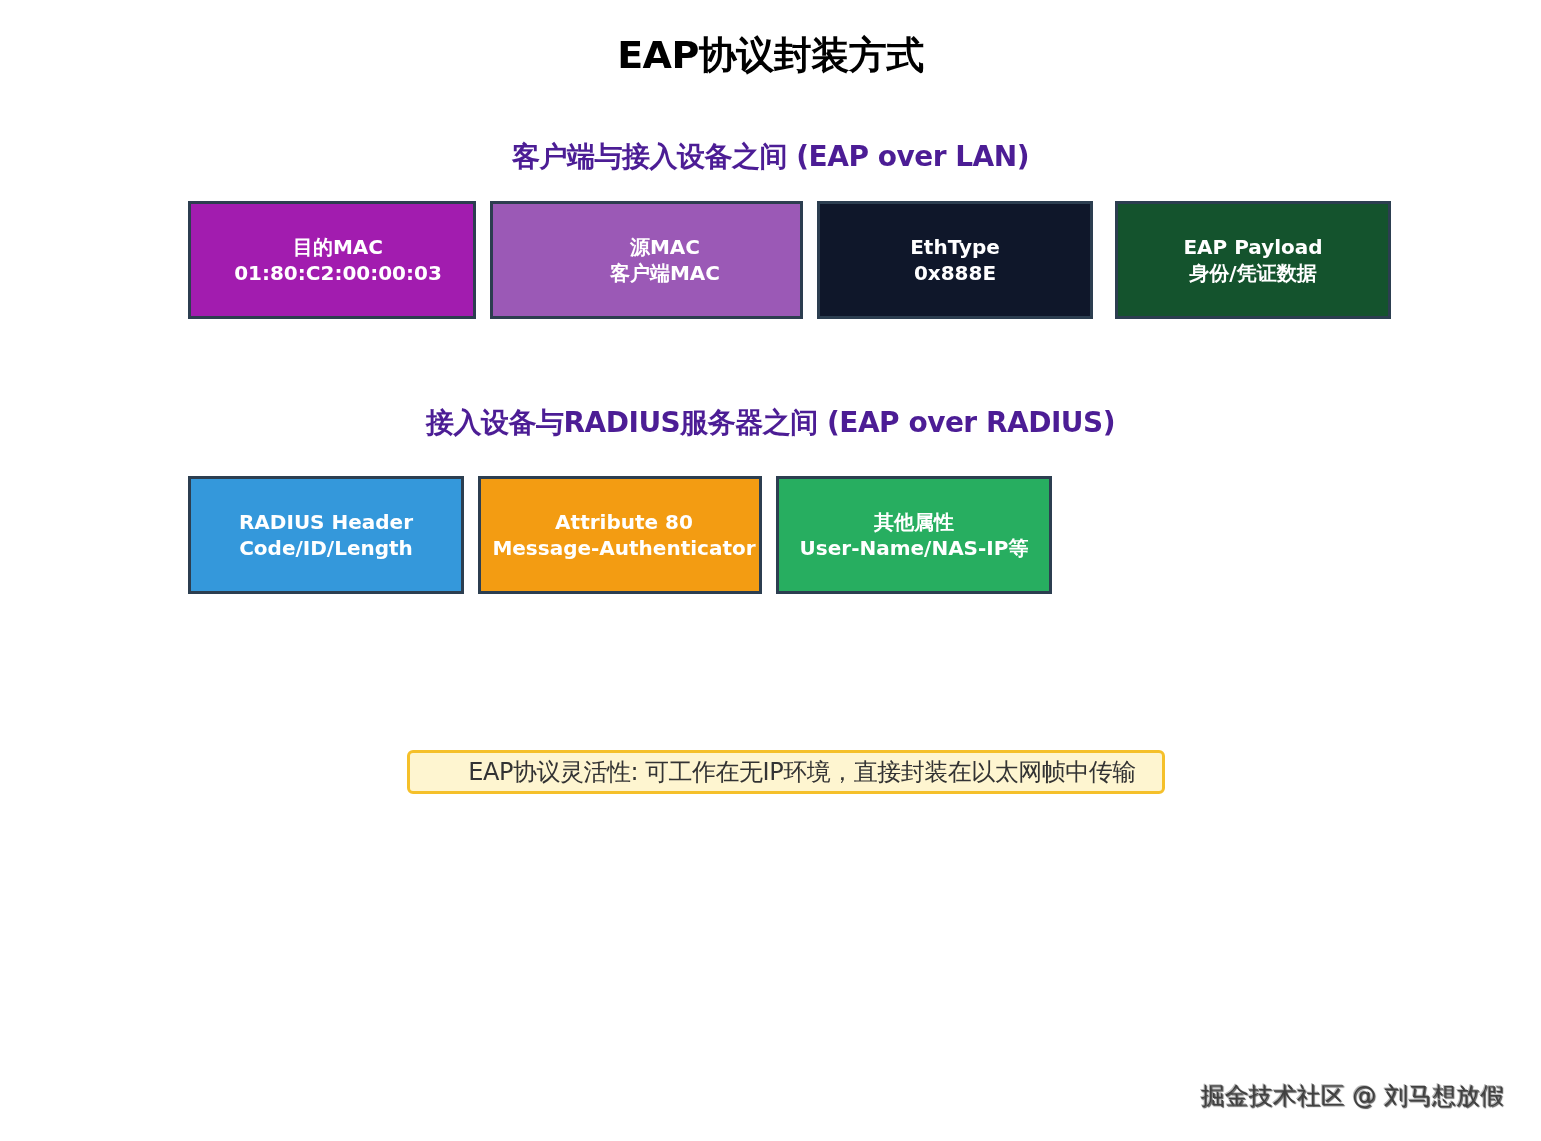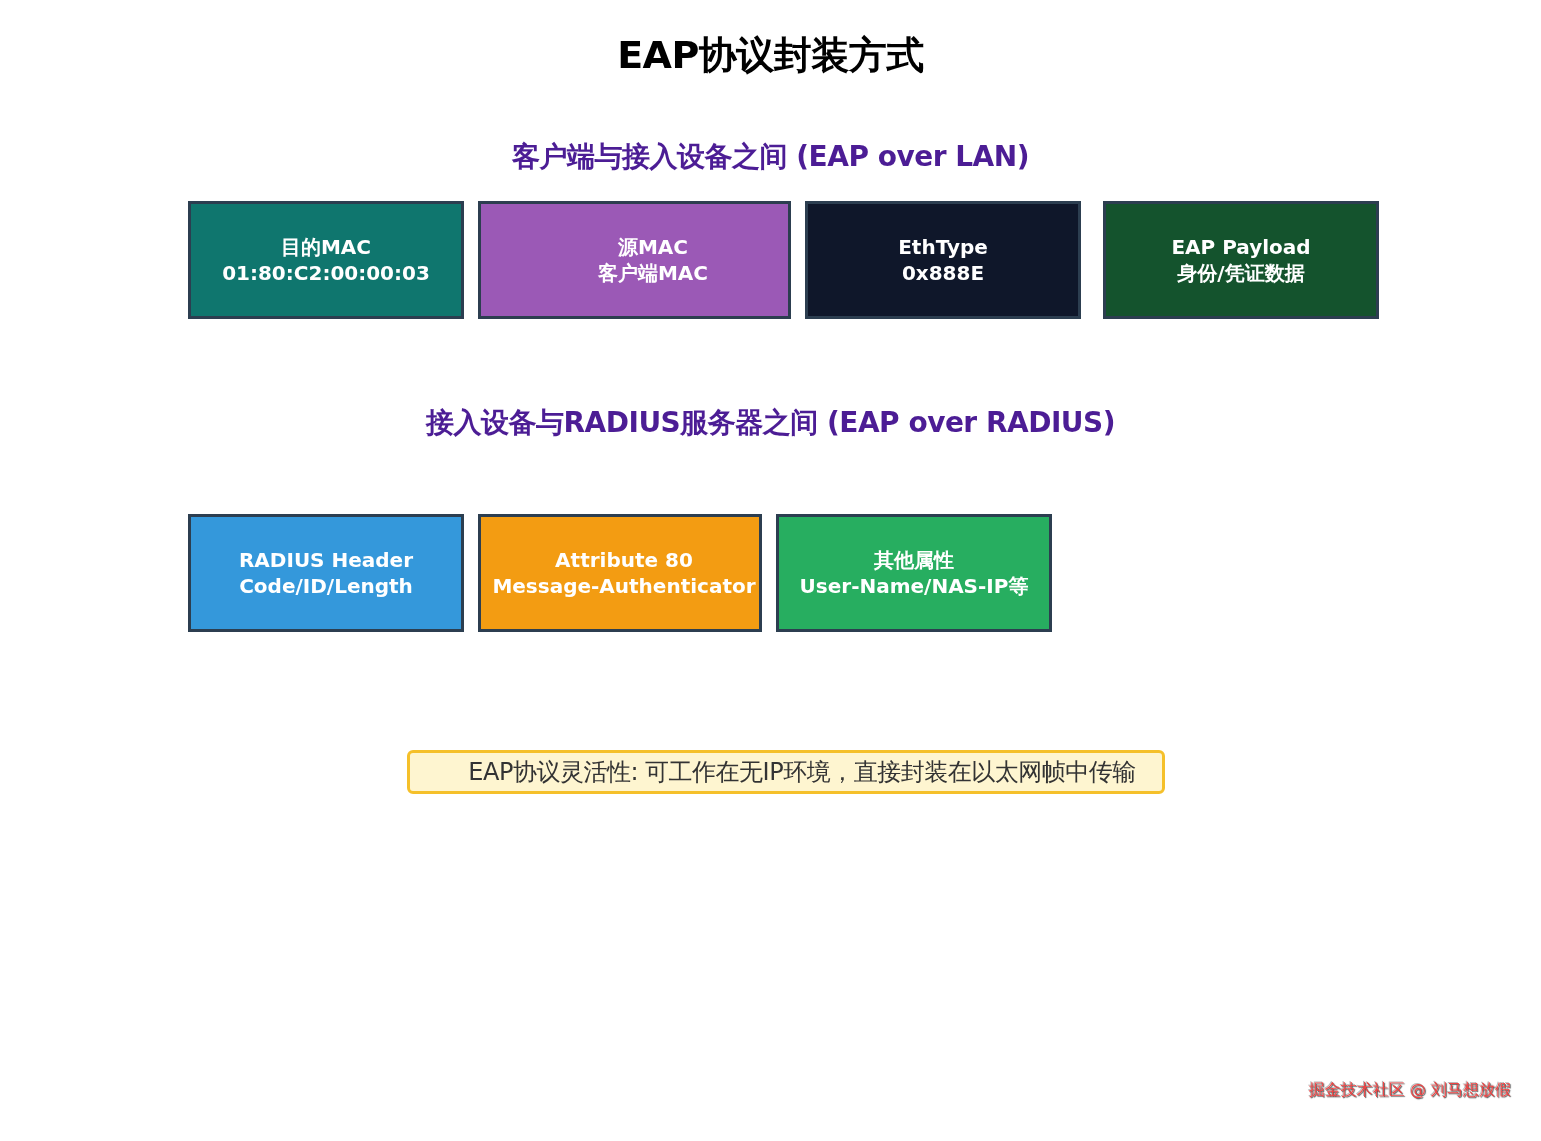--- a/index.html
+++ b/index.html
@@ -70,57 +70,57 @@
       align-items: center;
       justify-content: center;
       font-size: 24px;
       color: #333333;
       white-space: nowrap;
       letter-spacing: -0.5px;
       padding-left: 32px;
     }
     .watermark {
       position: absolute;
-      right: 30px;
+      right: 37px;
       top: 1080px;
-      font-size: 16px;
-      color: #ef4444;
+      font-size: 24px;
+      color: #404040;
       text-shadow: 1px 1px 1px #555, -1px -1px 0 #bbb;
       white-space: nowrap;
     }
   </style>
 </head>
 <body>
 
 <div class="title">EAP协议封装方式</div>
 
 <div class="section-title" style="top:138px;">客户端与接入设备之间 (EAP over LAN)</div>
 
 <div class="row" style="top:201px;">
-  <div class="box" style="background: #0f766e;">
+  <div class="box" style="background: #a21caf; padding-left: 12px;">
     <span>目的MAC</span>
     <span>01:80:C2:00:00:03</span>
   </div>
   <div class="box" style="background: rgb(155, 89, 182); padding-left: 37px;">
     <span>源MAC</span>
     <span>客户端MAC</span>
   </div>
   <div class="box" style="background: #0f172a;">
     <span>EthType</span>
     <span>0x888E</span>
   </div>
   <div class="box" style="background: #14532d; margin-left: 8px;">
     <span>EAP Payload</span>
     <span>身份/凭证数据</span>
   </div>
 </div>
 
 <div class="section-title" style="top:404px;">接入设备与RADIUS服务器之间 (EAP over RADIUS)</div>
 
-<div class="row" style="top:514px;">
+<div class="row" style="top:476px;">
   <div class="box" style="background: rgb(52, 152, 219);">
     <span>RADIUS Header</span>
     <span>Code/ID/Length</span>
   </div>
   <div class="box" style="background: rgb(243, 156, 18); padding-left: 8px;">
     <span>Attribute 80</span>
     <span>Message-Authenticator</span>
   </div>
   <div class="box" style="background: rgb(39, 174, 96);">
     <span>其他属性</span>

